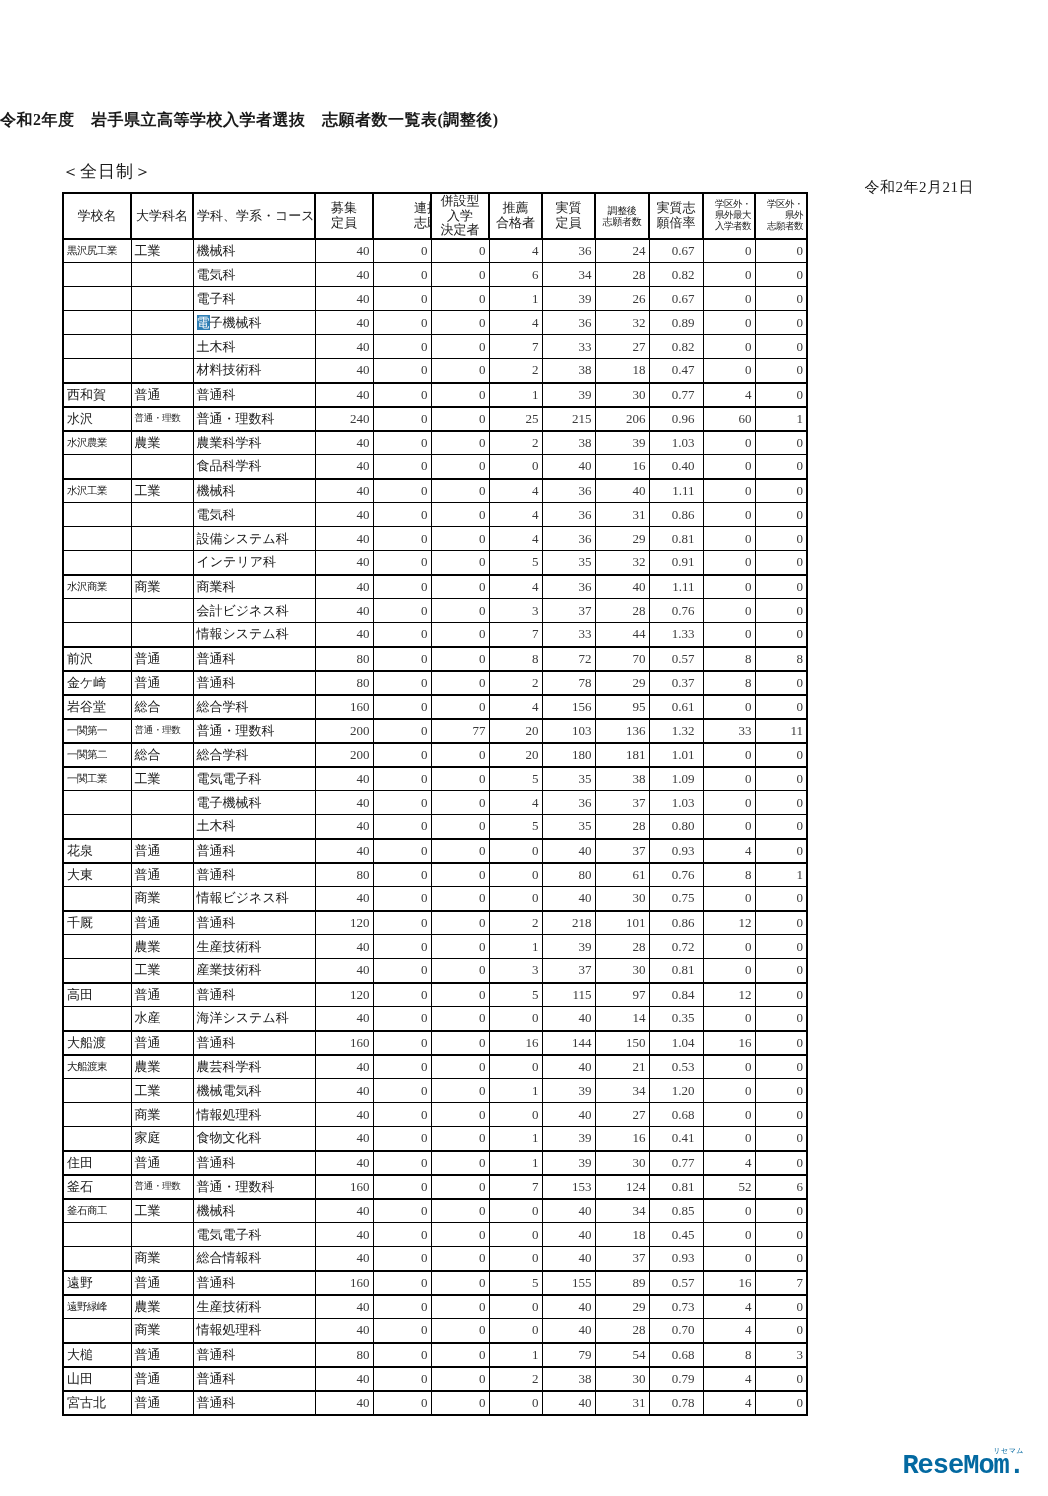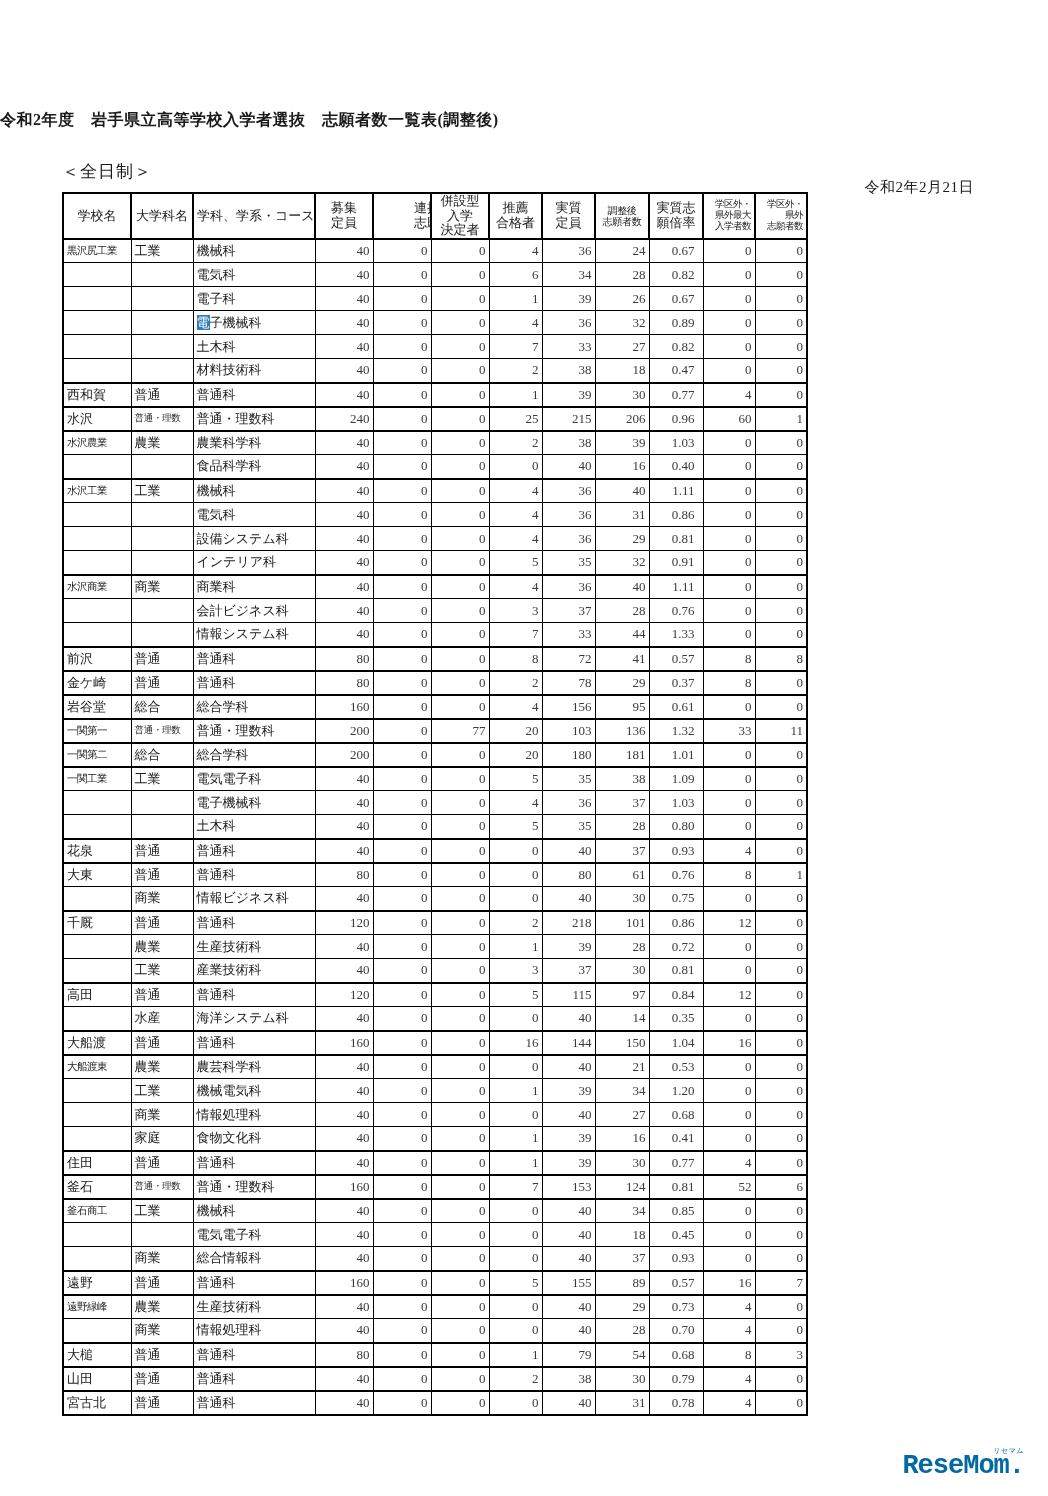--- a/index.html
+++ b/index.html
@@ -507,21 +507,21 @@
           </tr>
           <tr class="group-start">
             <td class="t-school">前沢</td>
             <td class="t-dept">普通</td>
             <td class="t-course">普通科</td>
             <td class="num col-quota">80</td>
             <td class="num col-renkei">0</td>
             <td class="num col-heisetsu">0</td>
             <td class="num col-suisen">8</td>
             <td class="num col-jisshitsu">72</td>
-            <td class="num col-chosei">41</td>
+            <td class="num col-chosei">70</td>
             <td class="num col-bairitsu ratio">0.57</td>
             <td class="num col-gaimax">8</td>
             <td class="num col-gaishigan">8</td>
           </tr>
           <tr class="group-start">
             <td class="t-school">金ケ崎</td>
             <td class="t-dept">普通</td>
             <td class="t-course">普通科</td>
             <td class="num col-quota">80</td>
             <td class="num col-renkei">0</td>

